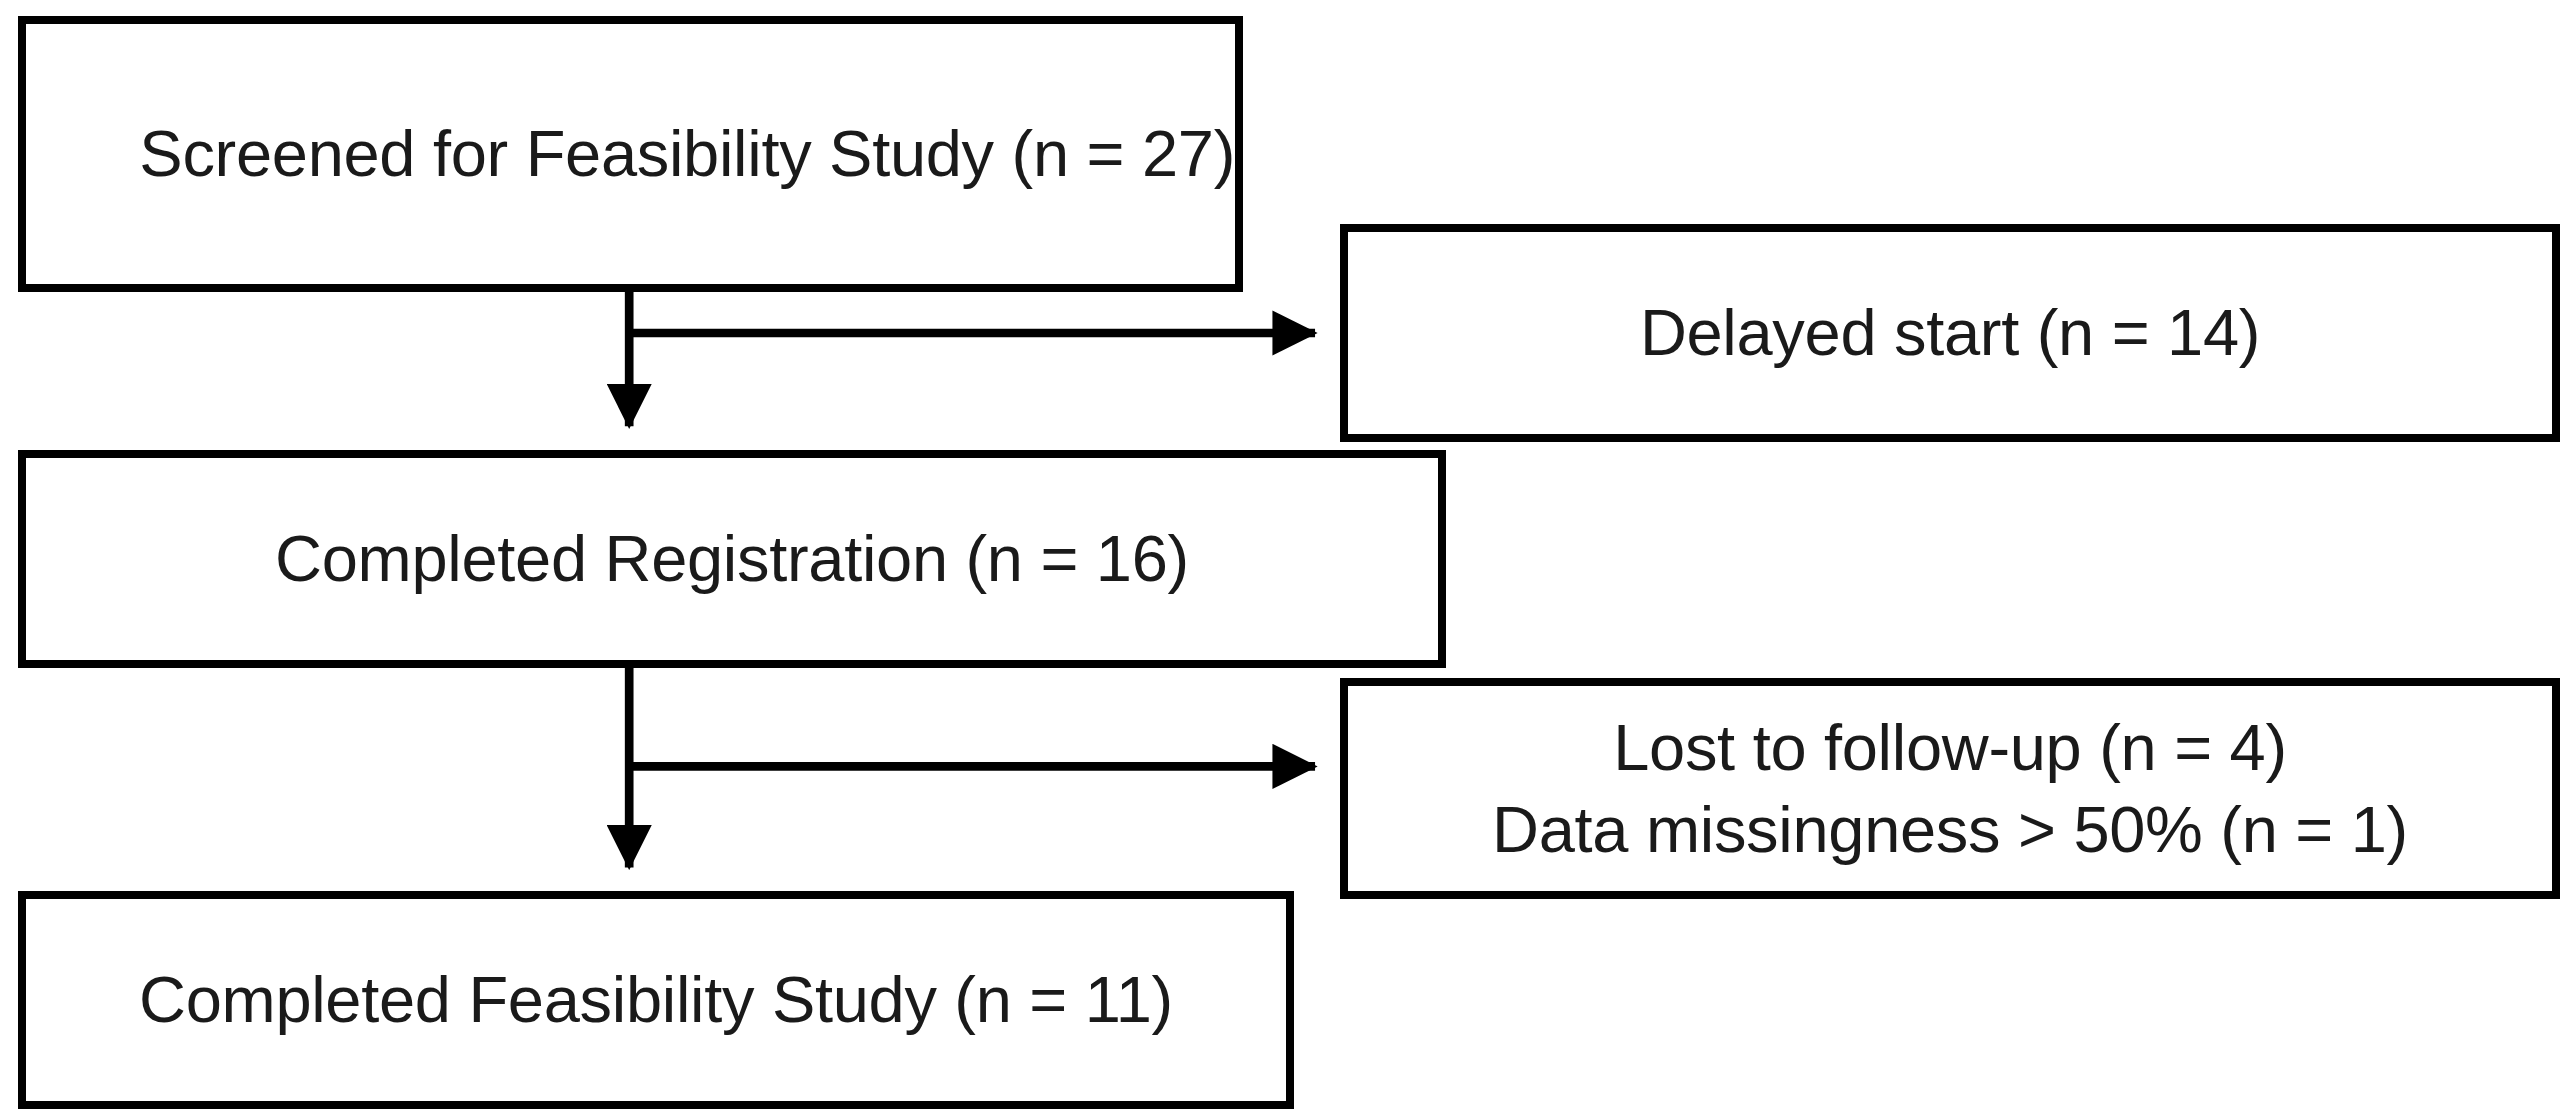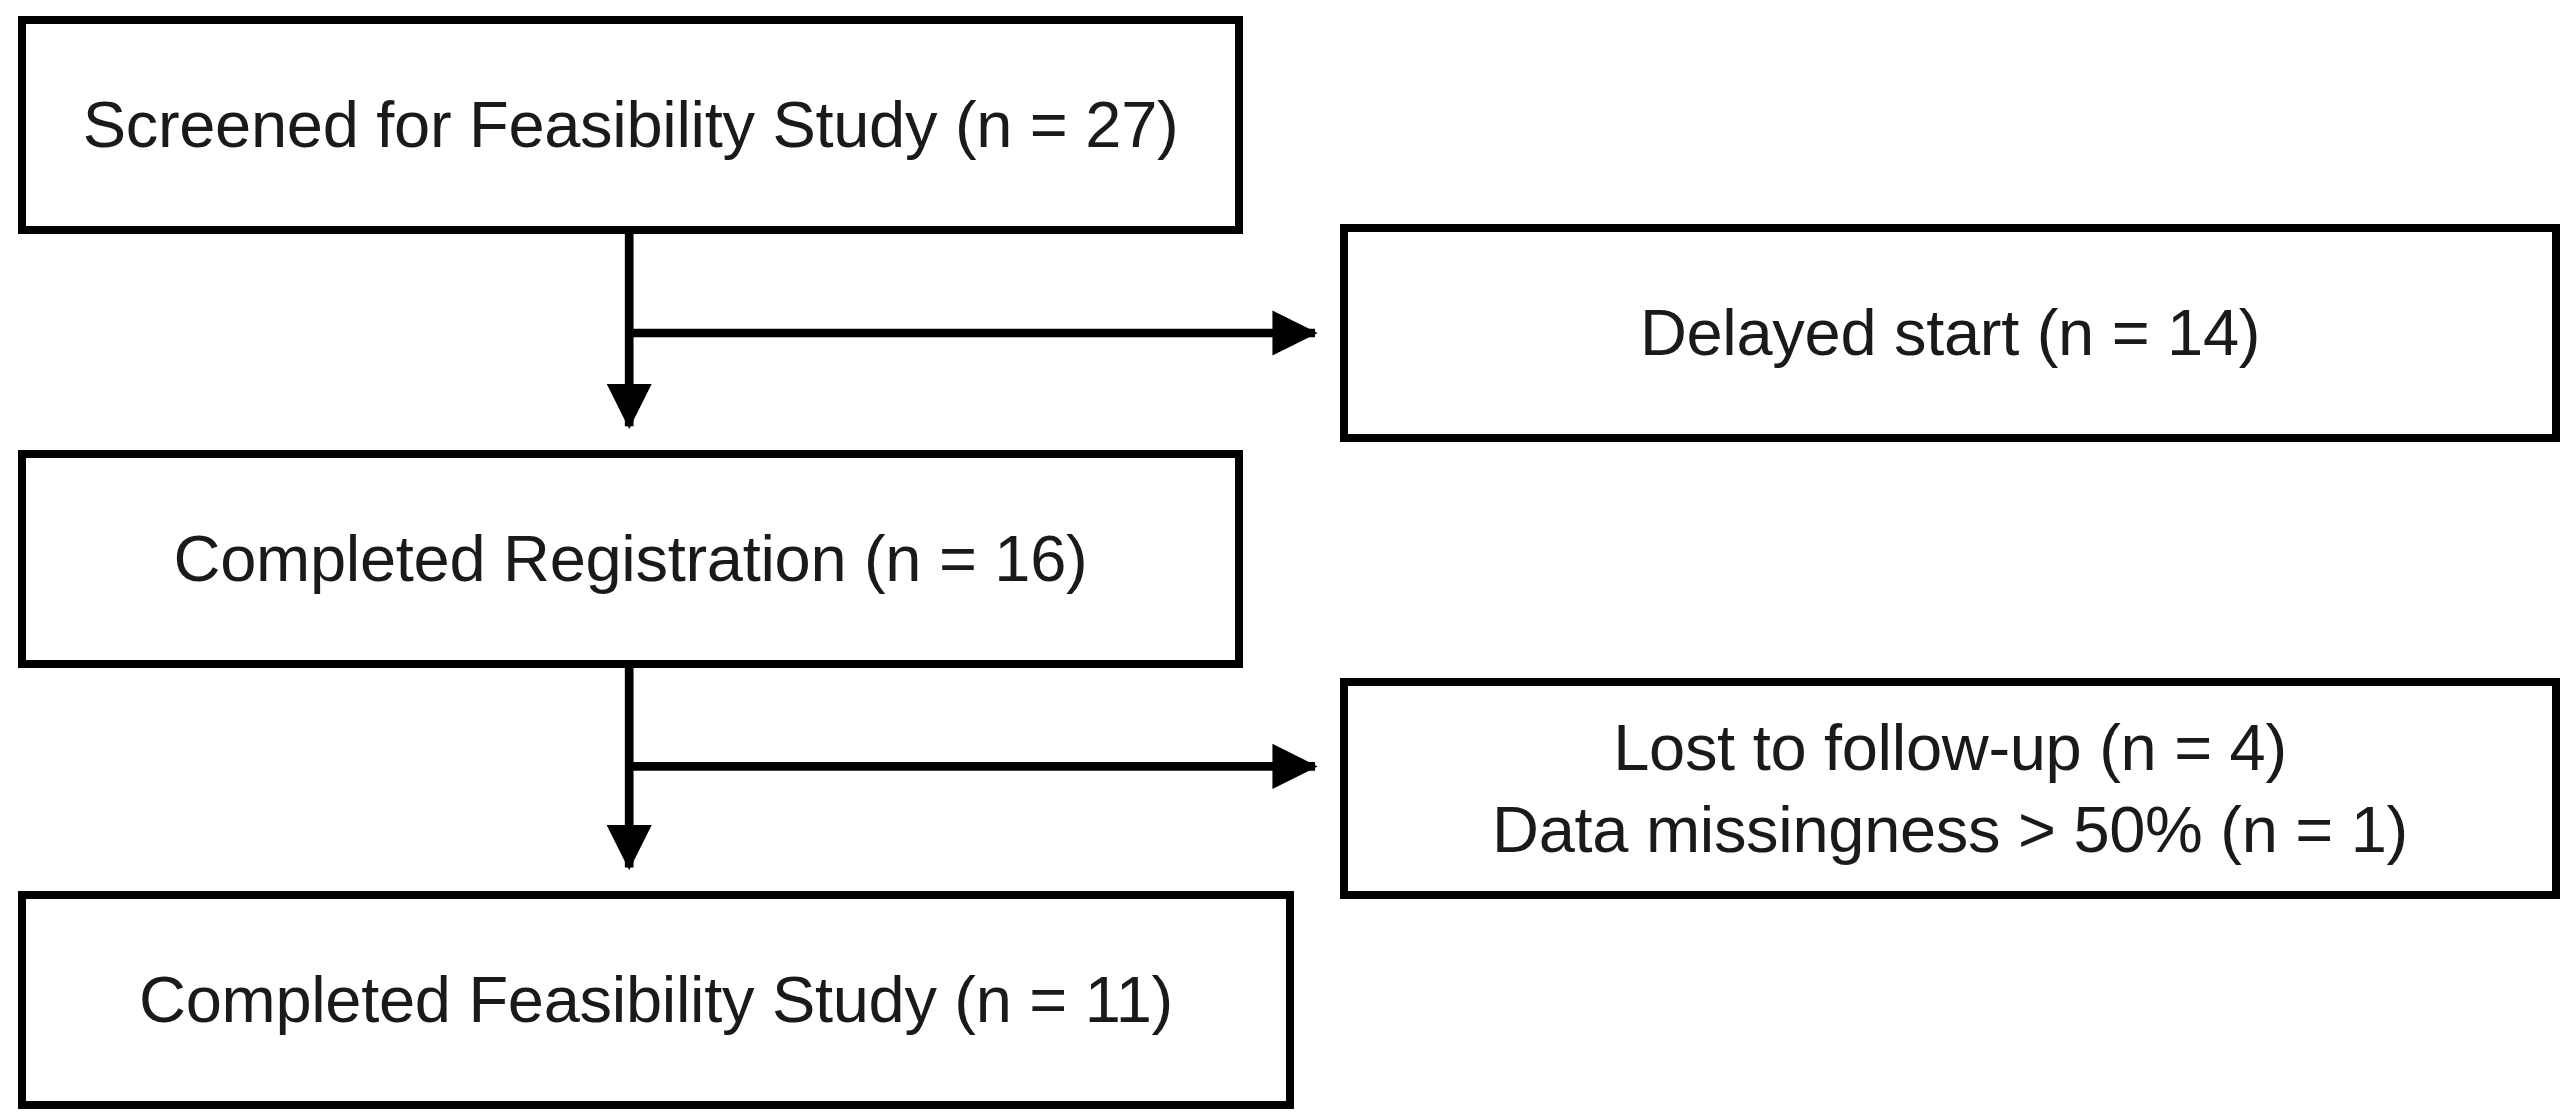--- a/index.html
+++ b/index.html
@@ -28,23 +28,23 @@
   }
   .flow-box .box-label {
     font-size: 65px;
     line-height: 82px;
     color: #1a1a1a;
     letter-spacing: -0.3px;
     white-space: pre-line;
     font-weight: 400;
   }
   
-  #box-screened      { left: 18px;   top: 16px;   width: 1225px; height: 218px; }
+  #box-screened      { left: 18px;   top: 16px;   width: 1225px; height: 276px; justify-content: flex-end; }
   #box-delayed       { left: 1340px; top: 224px;  width: 1220px; height: 218px; }
-  #box-registration  { left: 18px;   top: 450px;  width: 1225px; height: 218px; }
+  #box-registration  { left: 18px;   top: 450px;  width: 1428px; height: 218px; }
   #box-excluded      { left: 1340px; top: 678px; width: 1220px; height: 221px; }
   #box-completed     { left: 18px;   top: 891px; width: 1276px; height: 218px; }
 
   
   #connectors {
     position: absolute;
     left: 0; top: 0;
     width: 2576px; height: 1120px;
     pointer-events: none;
   }

